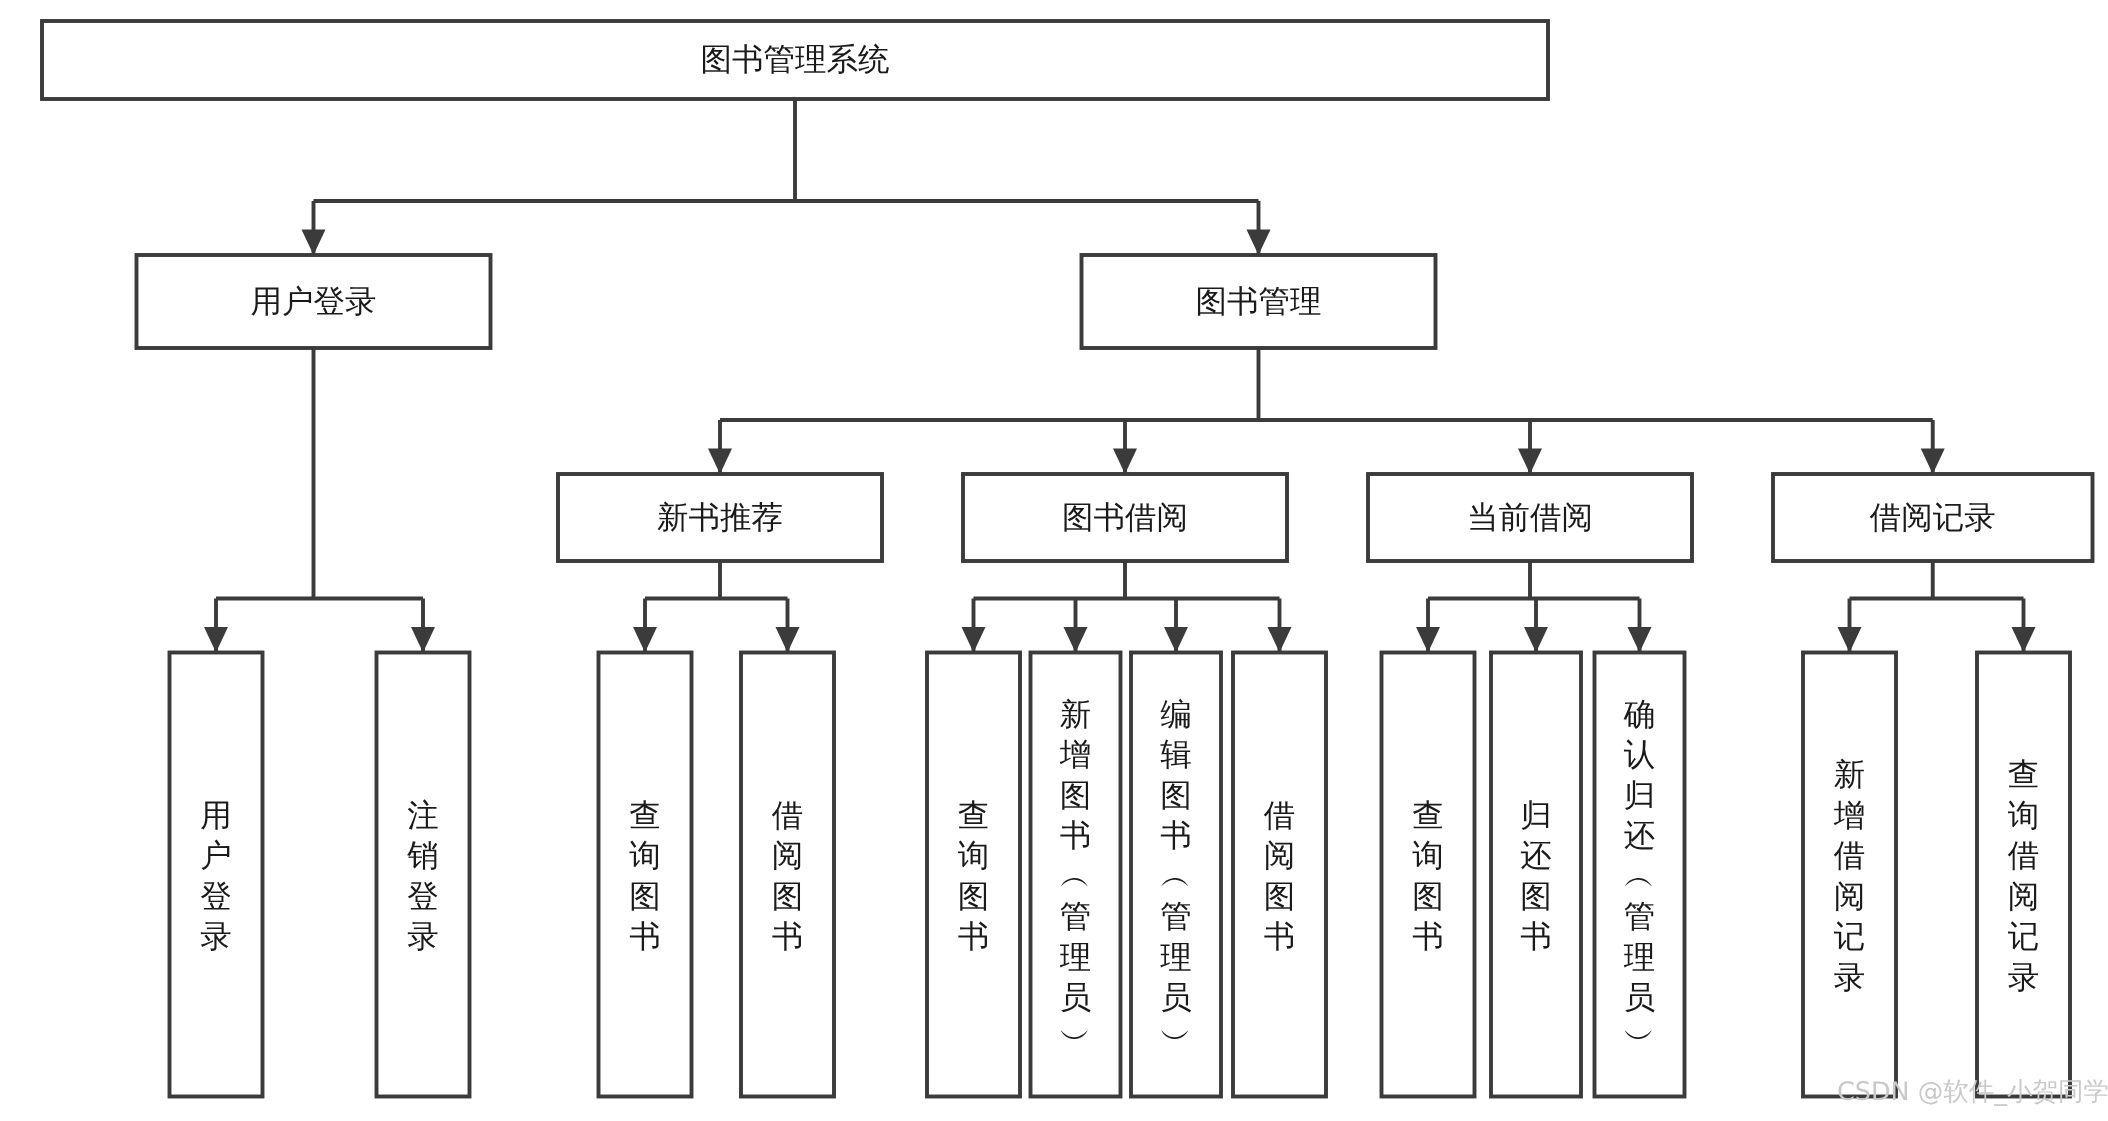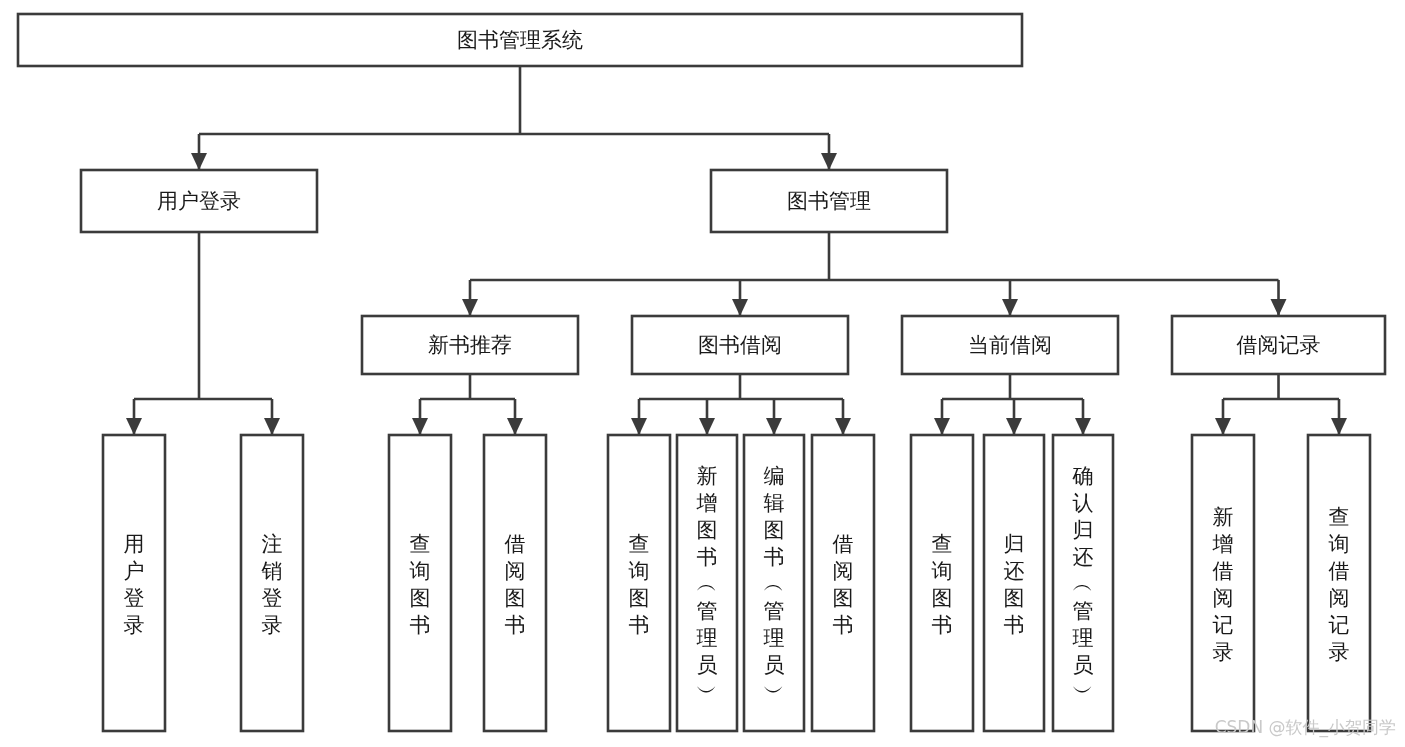--- a/index.html
+++ b/index.html
@@ -11,20 +11,21 @@
     width: 1405px;
     height: 747px;
     font-family: "DejaVu Sans", "Liberation Sans", sans-serif;
     overflow: hidden;
     position: relative;
   }
   #diagram-root {
     position: relative;
     width: 1150px;
     height: 747px;
+    margin-left: 10px;
   }
   svg.diagram-canvas {
     position: absolute;
     top: 0;
     left: 0;
     width: 1405px;
     height: 747px;
   }
   .node-box {
     fill: #ffffff;

